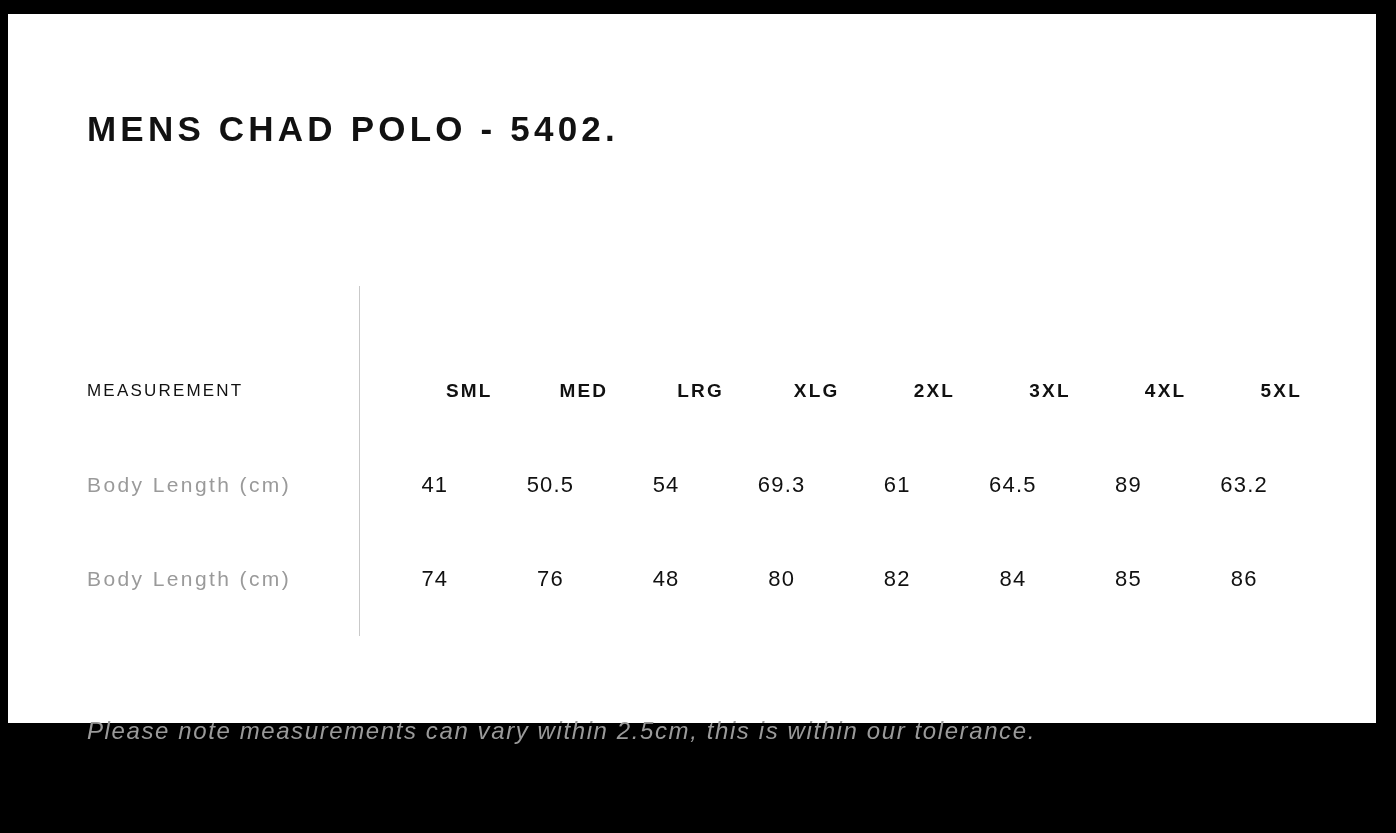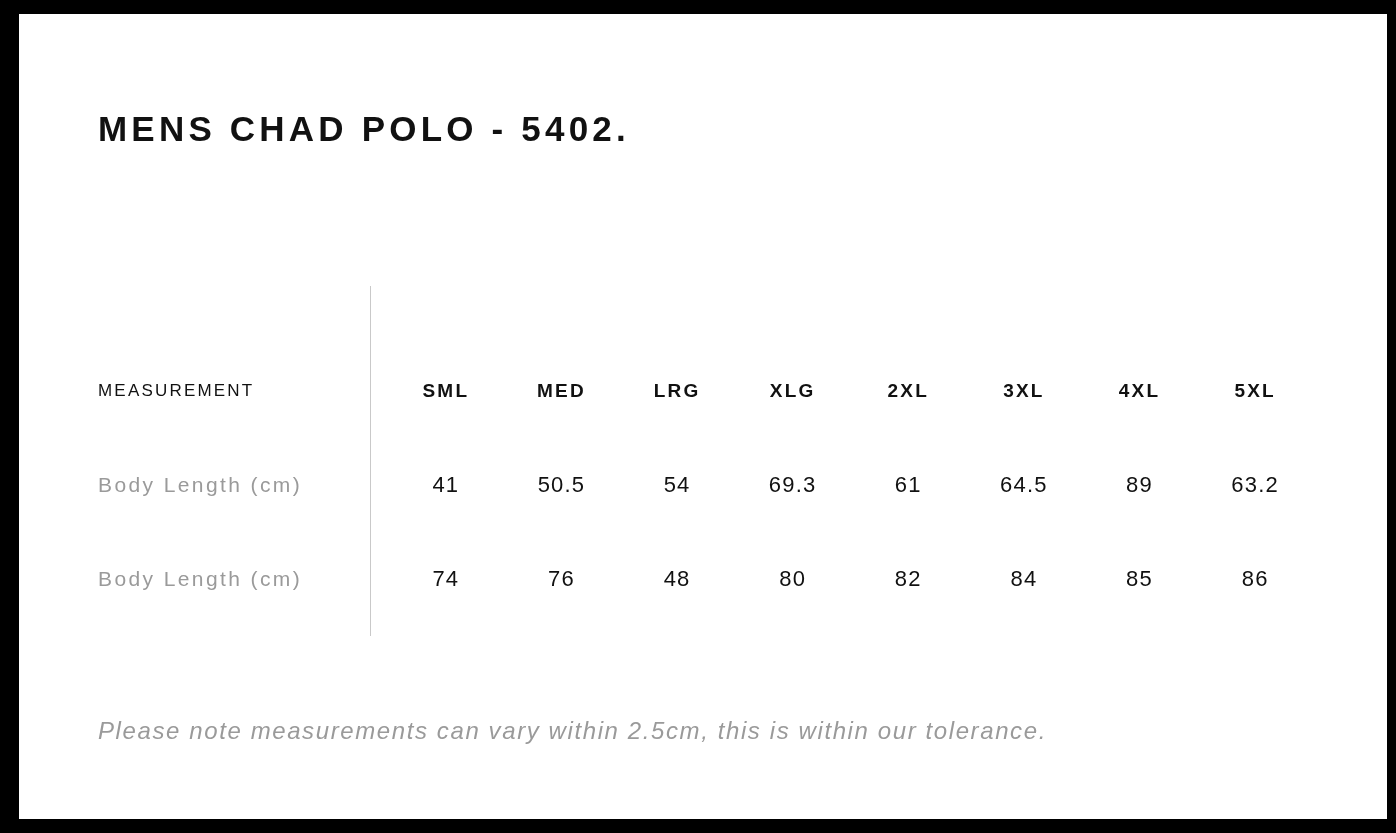--- a/index.html
+++ b/index.html
@@ -8,24 +8,24 @@
     background: #000000;
   }
   body {
     width: 1396px;
     height: 833px;
     font-family: "Liberation Sans", sans-serif;
     overflow: hidden;
   }
   .page {
     position: absolute;
-    left: 19px;
+    left: 8px;
     top: 14px;
     width: 1368px;
-    height: 805px;
+    height: 709px;
     background: #ffffff;
     box-sizing: border-box;
     padding-left: 12px;
   }
   .title {
     position: absolute;
     left: 79px;
     top: 95px;
     font-size: 35px;
     font-weight: bold;
@@ -66,21 +66,21 @@
   }
   th.measure-head {
     text-align: left;
     font-size: 17px;
     font-weight: normal;
     letter-spacing: 2.2px;
     color: #111111;
     white-space: nowrap;
   }
   th.size-head {
-    text-align: center;
+    text-align: right;
     font-size: 19px;
     font-weight: bold;
     letter-spacing: 2.2px;
     color: #111111;
   }
   td.measure-cell {
     text-align: left;
     font-size: 21px;
     font-weight: normal;
     letter-spacing: 2.4px;

